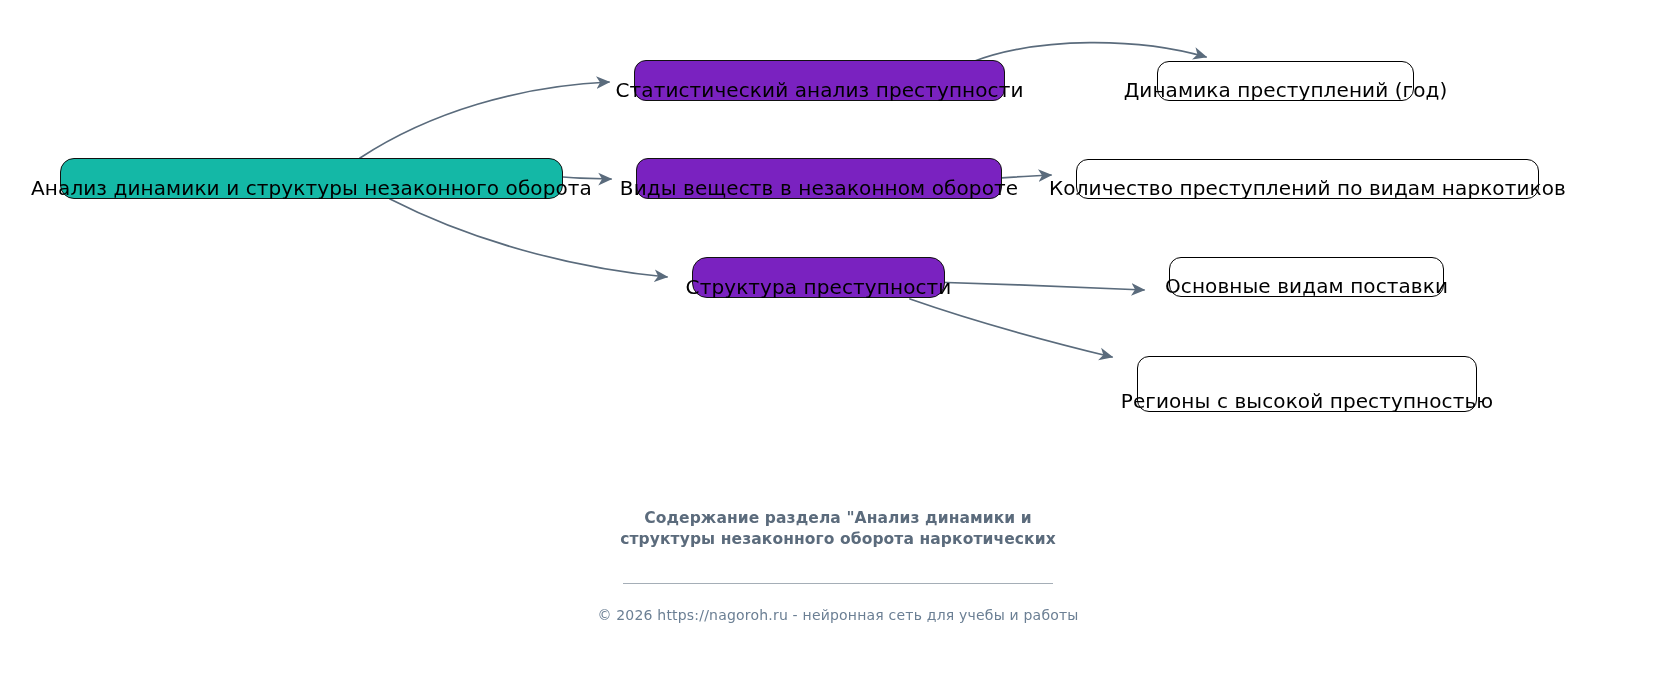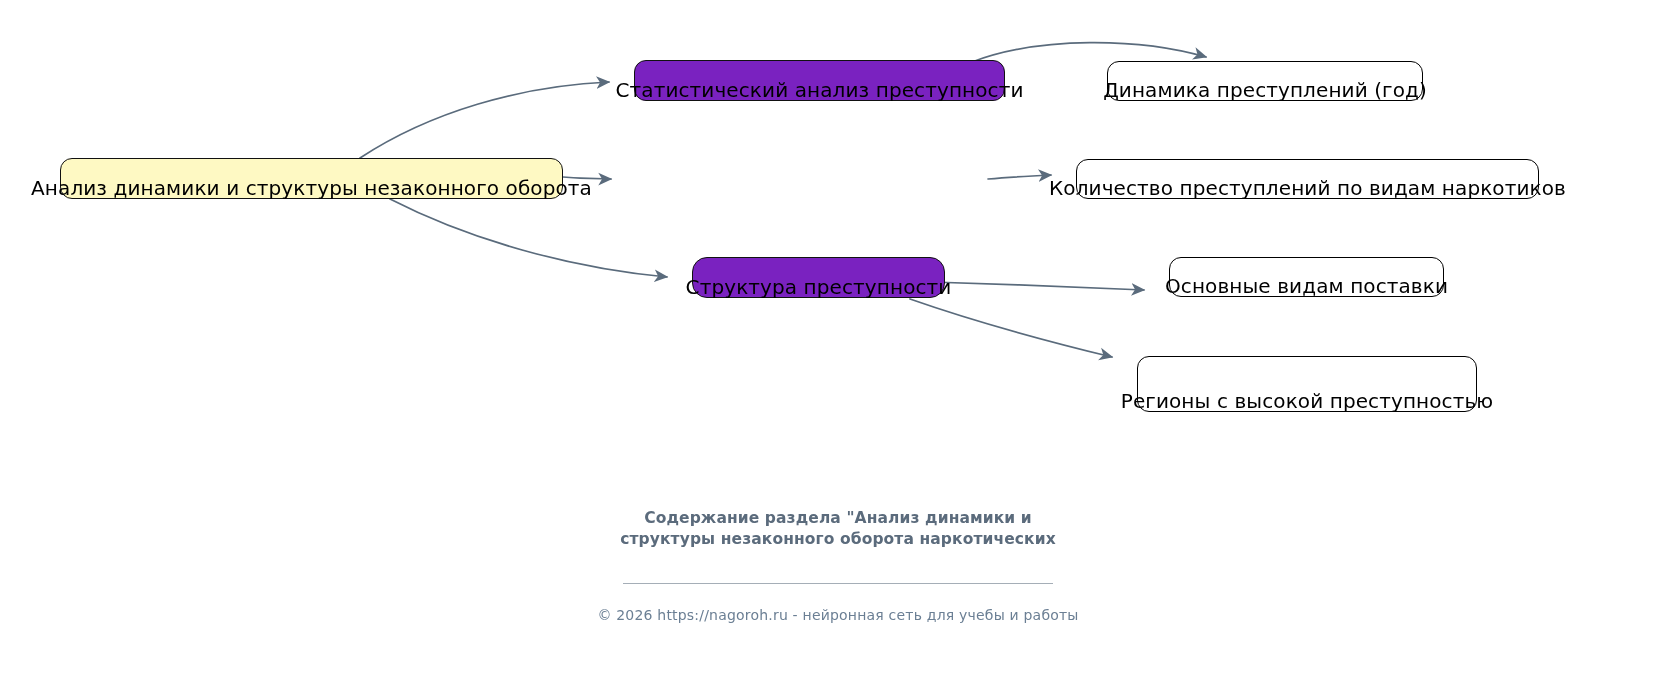--- a/index.html
+++ b/index.html
@@ -34,22 +34,23 @@
     border-radius: 12px;
     border: 1.6px solid #000000;
     font-size: 20px;
     line-height: 1;
     white-space: nowrap;
     color: #000000;
     letter-spacing: 0.1px;
     margin-left: 15px;
   }
   .node-root {
-    background: #fef9c3;
+    background: #14b8a6;
     border-color: #111111;
+    border-radius: 14px;
   }
   .node-branch {
     background: #7a22c0;
     border-color: #111111;
     color: #000000;
   }
   .node-leaf {
     background: #ffffff;
     border-color: #000000;
   }
@@ -119,26 +120,29 @@
   </svg>
 
   <div class="node node-root" style="left:45px; top:158px; width:503px; height:41px;">
     <span class="node-label">Анализ динамики и структуры незаконного оборота</span>
   </div>
 
   <div class="node node-branch" style="left:619px; top:60px; width:371px; height:41px;">
     <span class="node-label">Статистический анализ преступности</span>
   </div>
 
+  <div class="node node-branch" style="left:621px; top:158px; width:366px; height:41px;">
+    <span class="node-label">Виды веществ в незаконном обороте</span>
+  </div>
 
   <div class="node node-branch" style="left:677px; top:257px; width:253px; height:41px;border-radius:15px;">
     <span class="node-label">Структура преступности</span>
   </div>
 
-  <div class="node node-leaf" style="left:1092px; top:61px; width:316px; height:40px;">
+  <div class="node node-leaf" style="left:1142px; top:61px; width:257px; height:40px;">
     <span class="node-label">Динамика преступлений (год)</span>
   </div>
 
   <div class="node node-leaf" style="left:1061px; top:159px; width:463px; height:40px;">
     <span class="node-label">Количество преступлений по видам наркотиков</span>
   </div>
 
   <div class="node node-leaf" style="left:1154px; top:257px; width:275px; height:40px;">
     <span class="node-label">Основные видам поставки</span>
   </div>

